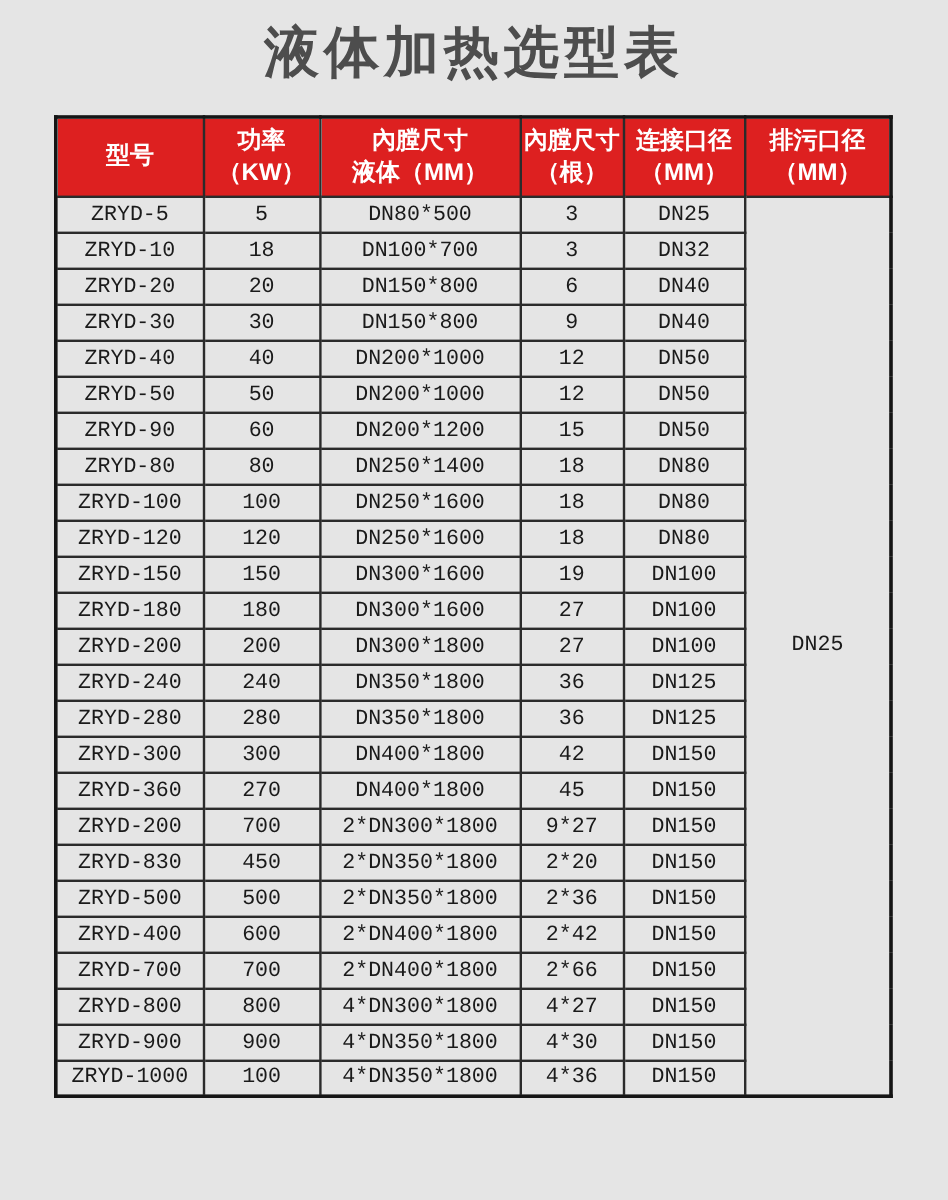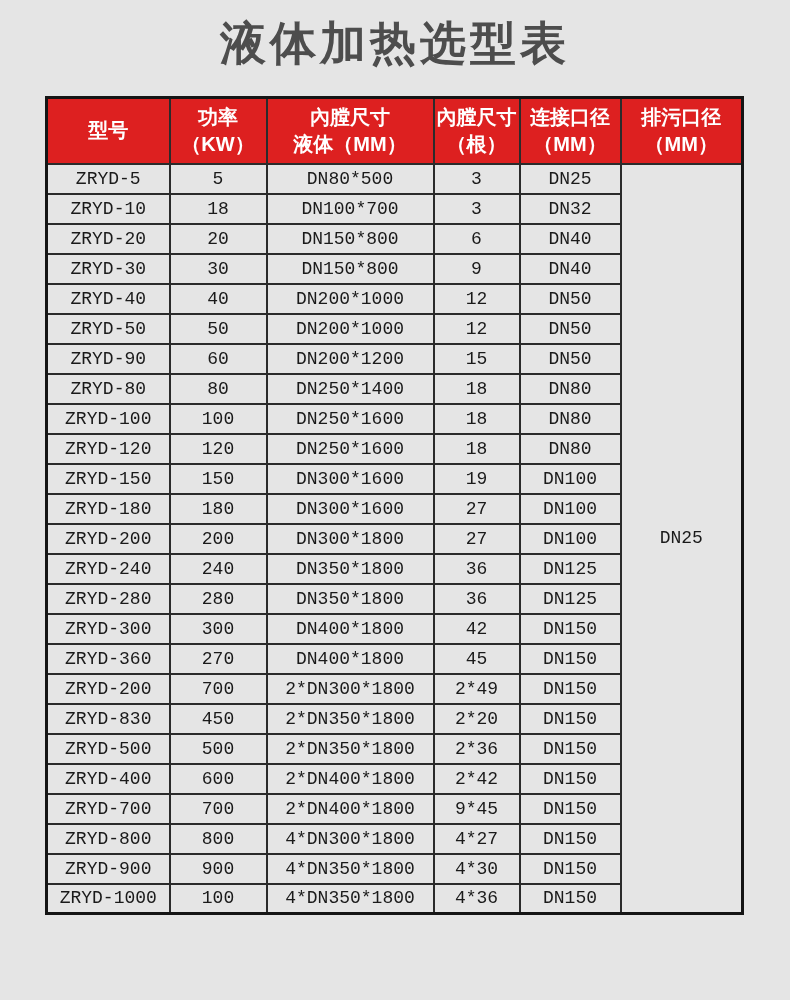--- a/index.html
+++ b/index.html
@@ -217,21 +217,21 @@
           <td>ZRYD-360</td>
           <td>270</td>
           <td>DN400*1800</td>
           <td>45</td>
           <td>DN150</td>
         </tr>
         <tr>
           <td>ZRYD-200</td>
           <td>700</td>
           <td>2*DN300*1800</td>
-          <td>2*49</td>
+          <td>9*27</td>
           <td>DN150</td>
         </tr>
         <tr>
           <td>ZRYD-830</td>
           <td>450</td>
           <td>2*DN350*1800</td>
           <td>2*20</td>
           <td>DN150</td>
         </tr>
         <tr>
@@ -245,21 +245,21 @@
           <td>ZRYD-400</td>
           <td>600</td>
           <td>2*DN400*1800</td>
           <td>2*42</td>
           <td>DN150</td>
         </tr>
         <tr>
           <td>ZRYD-700</td>
           <td>700</td>
           <td>2*DN400*1800</td>
-          <td>9*45</td>
+          <td>2*66</td>
           <td>DN150</td>
         </tr>
         <tr>
           <td>ZRYD-800</td>
           <td>800</td>
           <td>4*DN300*1800</td>
           <td>4*27</td>
           <td>DN150</td>
         </tr>
         <tr>

